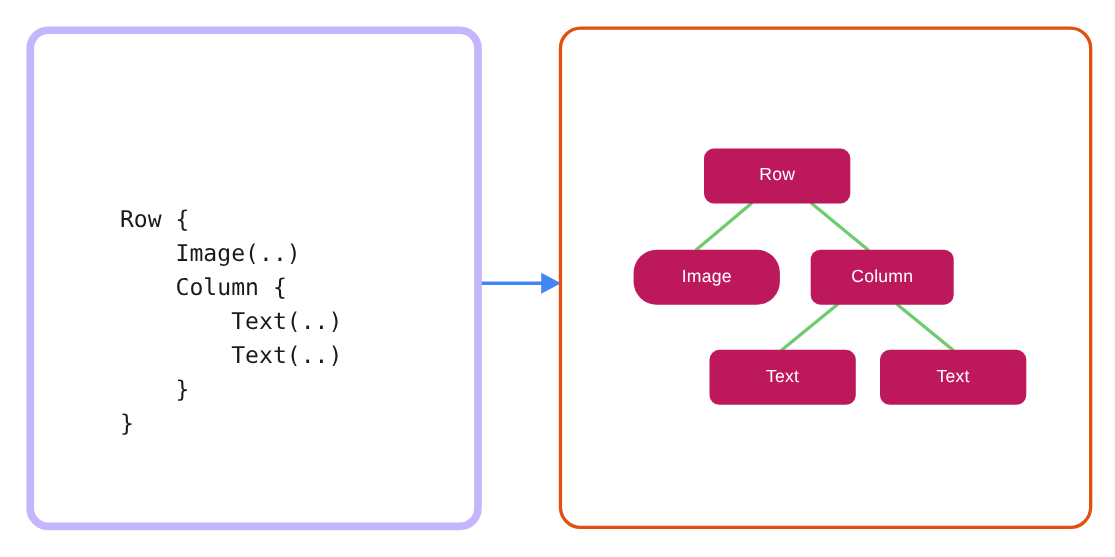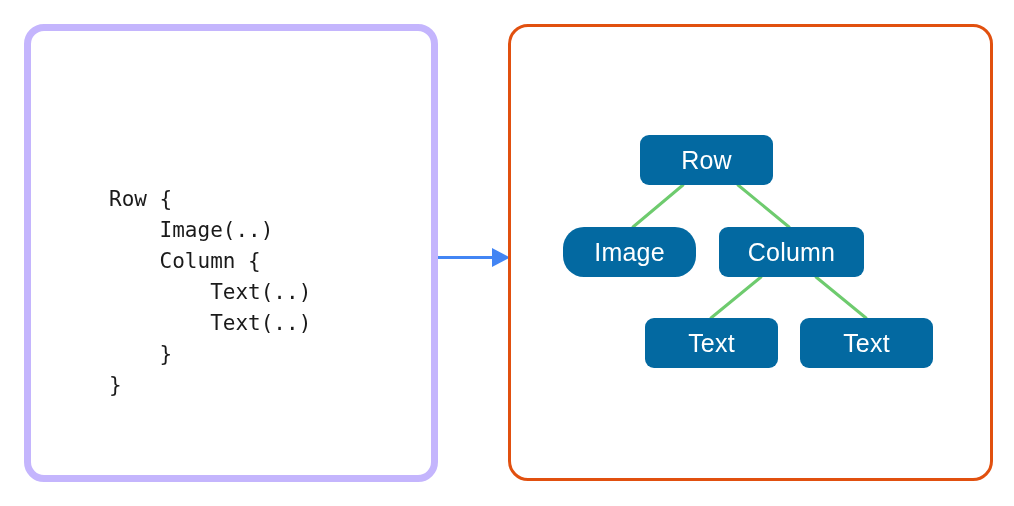--- a/index.html
+++ b/index.html
@@ -72,35 +72,35 @@
   #tree-svg {
     position: absolute;
     left: 508px;
     top: 24px;
     width: 485px;
     height: 457px;
   }
   .tree-node {
     position: absolute;
     box-sizing: border-box;
-    background: #0369a1;
+    background: #be185d;
     border-radius: 9px;
     color: #ffffff;
     font-family: "Liberation Sans", sans-serif;
-    font-size: 25px;
+    font-size: 16px;
     font-weight: 400;
     display: flex;
     align-items: center;
     justify-content: center;
     letter-spacing: 0.2px;
     user-select: none;
   }
   #node-row    { left: 640px; top: 135px; width: 133px; height: 50px; }
-  #node-image  { left: 563px; top: 227px; width: 133px; height: 50px; border-radius: 21px; }
-  #node-column { left: 719px; top: 227px; width: 145px; height: 50px; }
+  #node-image  { left: 576px; top: 227px; width: 133px; height: 50px; border-radius: 21px; }
+  #node-column { left: 737px; top: 227px; width: 130px; height: 50px; }
   #node-text-1 { left: 645px; top: 318px; width: 133px; height: 50px; }
   #node-text-2 { left: 800px; top: 318px; width: 133px; height: 50px; }
 </style>
 </head>
 <body>
 
 <div id="canvas">
 
   <div class="panel" id="code-panel">
     <pre id="code-block">Row {

